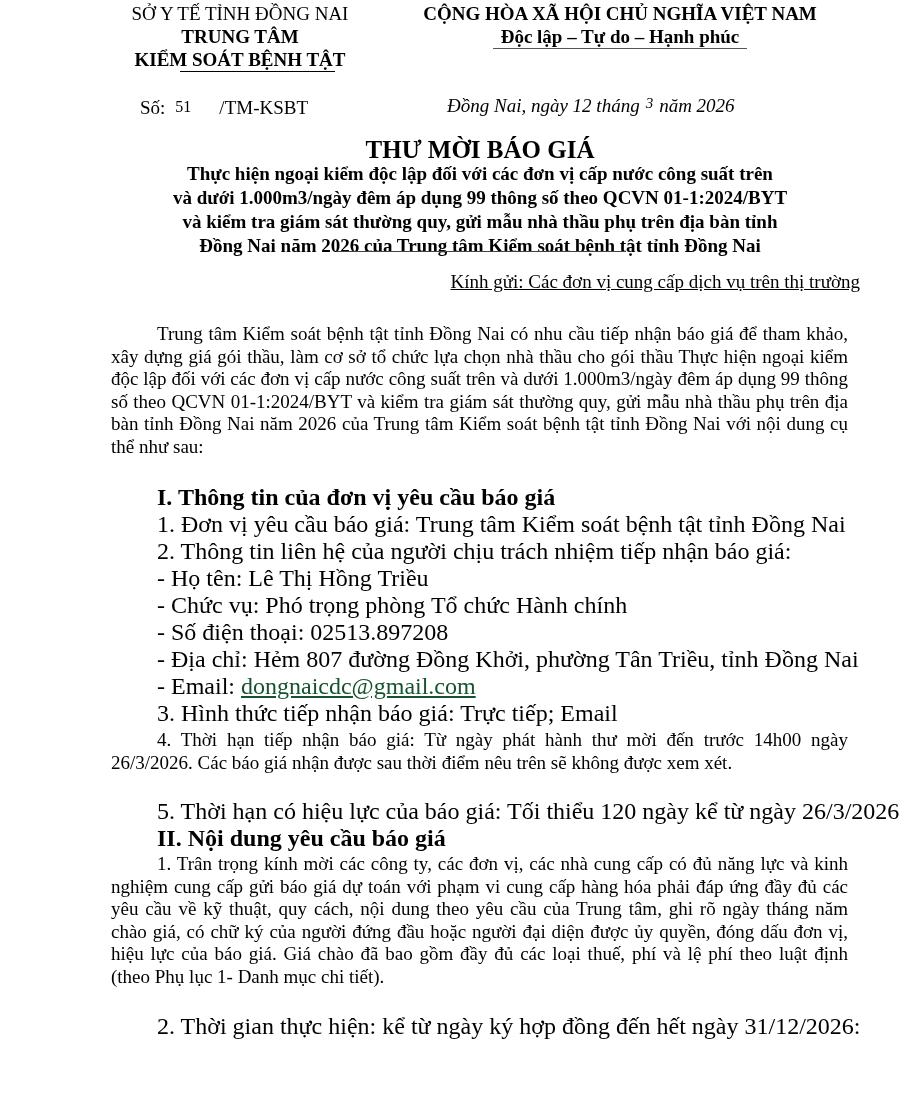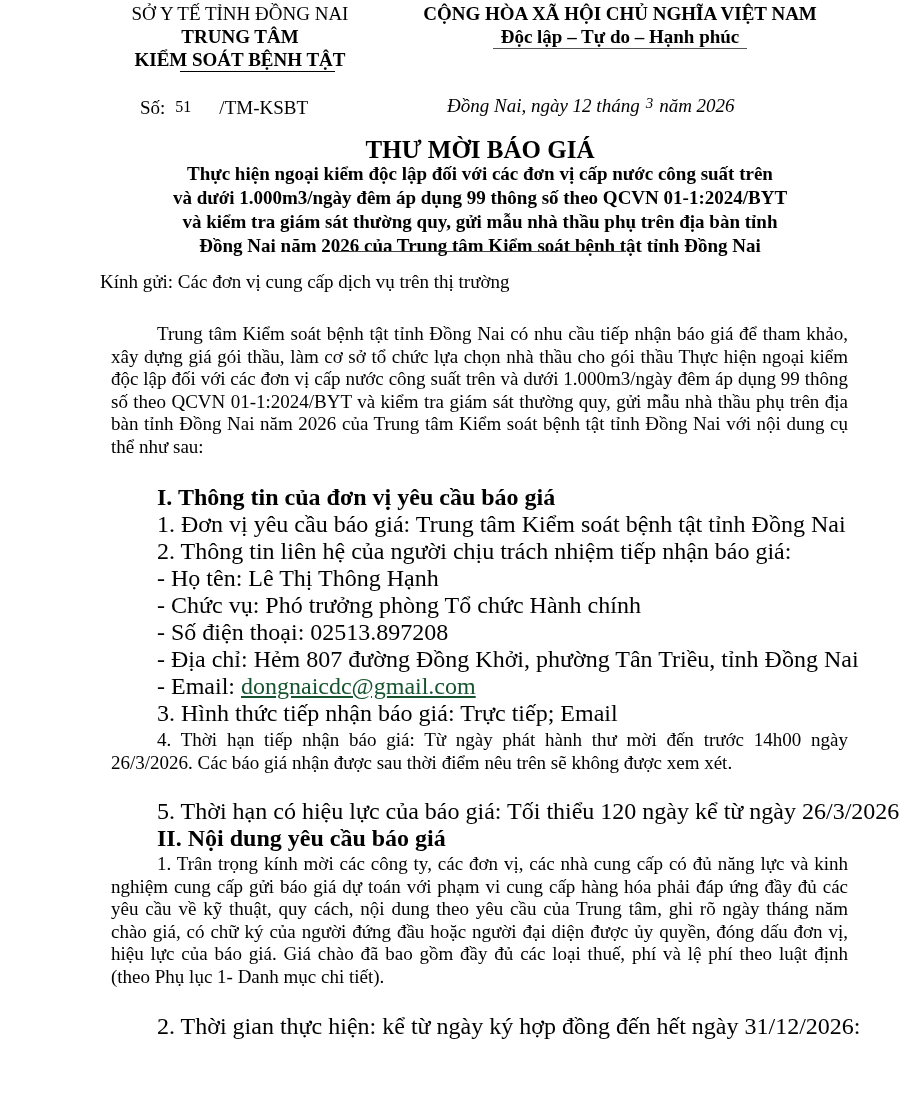--- a/index.html
+++ b/index.html
@@ -27,21 +27,21 @@
   .date-row { left: 447px; top: 92px; font-size: 19px; line-height: 22px; font-style: italic; }
   .date-row .sup { font-size: 15px; vertical-align: 4px; margin: 0 6px; }
 
   .title-block {
     left: 100px; top: 138px; width: 760px; text-align: center;
     font-weight: bold; font-size: 19px; line-height: 24px;
   }
   .title-block .main { font-size: 25px; }
   .title-rule { left: 337px; top: 251px; width: 288px; height: 0; border-top: 1.5px solid #444; }
 
-  .kinh-gui { left: 100px; top: 271px; width: 760px; text-align: left; font-size: 19px; line-height: 22px; }
+  .kinh-gui { left: 100px; top: 271px; width: 760px; text-align: right; font-size: 19px; line-height: 22px; text-decoration: underline; }
 
   .para {
     left: 111px; width: 737px; font-size: 19px; line-height: 22.5px; text-align: justify;
   }
   .para .indent { display: inline-block; width: 46px; }
   .line { left: 157px; font-size: 24px; line-height: 22px; white-space: nowrap; }
   .line.bold { font-weight: bold; }
   .email-link { color: #14532d; text-decoration: underline; }
 </style>
 </head>
@@ -77,22 +77,22 @@
 </div>
 <div class="abs title-rule"></div>
 
 <div class="abs kinh-gui">Kính gửi: Các đơn vị cung cấp dịch vụ trên thị trường</div>
 
 <div class="abs para" style="top:323px;"><span class="indent"></span><span>Trung tâm Kiểm soát bệnh tật tỉnh Đồng Nai có nhu cầu tiếp nhận báo giá để tham khảo, xây dựng giá gói thầu, làm cơ sở tổ chức lựa chọn nhà thầu cho gói thầu Thực hiện ngoại kiểm độc lập đối với các đơn vị cấp nước công suất trên và dưới 1.000m3/ngày đêm áp dụng 99 thông số theo QCVN 01-1:2024/BYT và kiểm tra giám sát thường quy, gửi mẫu nhà thầu phụ trên địa bàn tỉnh Đồng Nai năm 2026 của Trung tâm Kiểm soát bệnh tật tỉnh Đồng Nai với nội dung cụ thể như sau:</span></div>
 
 <div class="abs line bold" style="top:486px;">I. Thông tin của đơn vị yêu cầu báo giá</div>
 <div class="abs line" style="top:513px;">1. Đơn vị yêu cầu báo giá: Trung tâm Kiểm soát bệnh tật tỉnh Đồng Nai</div>
 <div class="abs line" style="top:540px;">2. Thông tin liên hệ của người chịu trách nhiệm tiếp nhận báo giá:</div>
-<div class="abs line" style="top:567px;">- Họ tên: Lê Thị Thông Hạnh</div>
-<div class="abs line" style="top:594px;">- Chức vụ: Phó trưởng phòng Tổ chức Hành chính</div>
+<div class="abs line" style="top:567px;">- Họ tên: Lê Thị Hồng Triều</div>
+<div class="abs line" style="top:594px;">- Chức vụ: Phó trọng phòng Tổ chức Hành chính</div>
 <div class="abs line" style="top:621px;">- Số điện thoại: 02513.897208</div>
 <div class="abs line" style="top:648px;">- Địa chỉ: Hẻm 807 đường Đồng Khởi, phường Tân Triều, tỉnh Đồng Nai</div>
 <div class="abs line" style="top:675px;">
   <span>- Email: </span><a class="email-link">dongnaicdc@gmail.com</a>
 </div>
 <div class="abs line" style="top:702px;">3. Hình thức tiếp nhận báo giá: Trực tiếp; Email</div>
 
 <div class="abs para" style="top:729px;"><span class="indent"></span><span>4. Thời hạn tiếp nhận báo giá: Từ ngày phát hành thư mời đến trước 14h00 ngày 26/3/2026. Các báo giá nhận được sau thời điểm nêu trên sẽ không được xem xét.</span></div>
 
 <div class="abs line" style="top:800px;">5. Thời hạn có hiệu lực của báo giá: Tối thiểu 120 ngày kể từ ngày 26/3/2026.</div>

